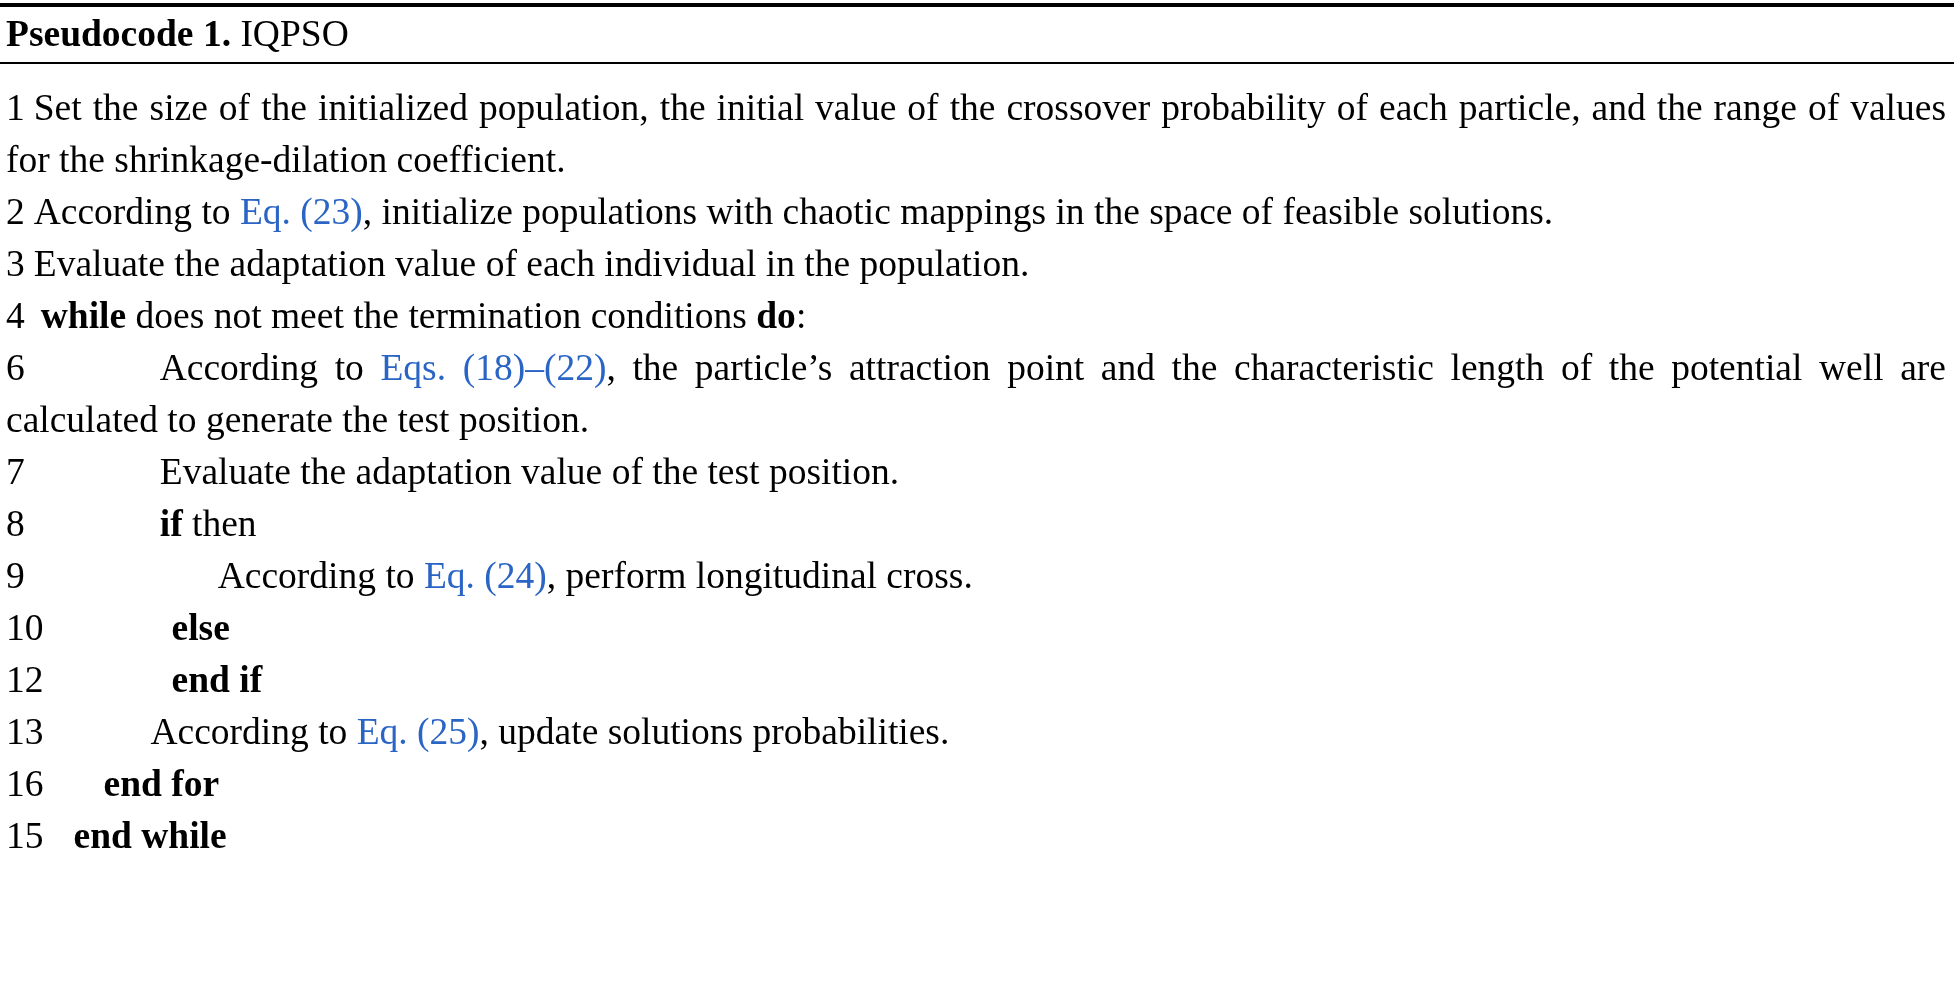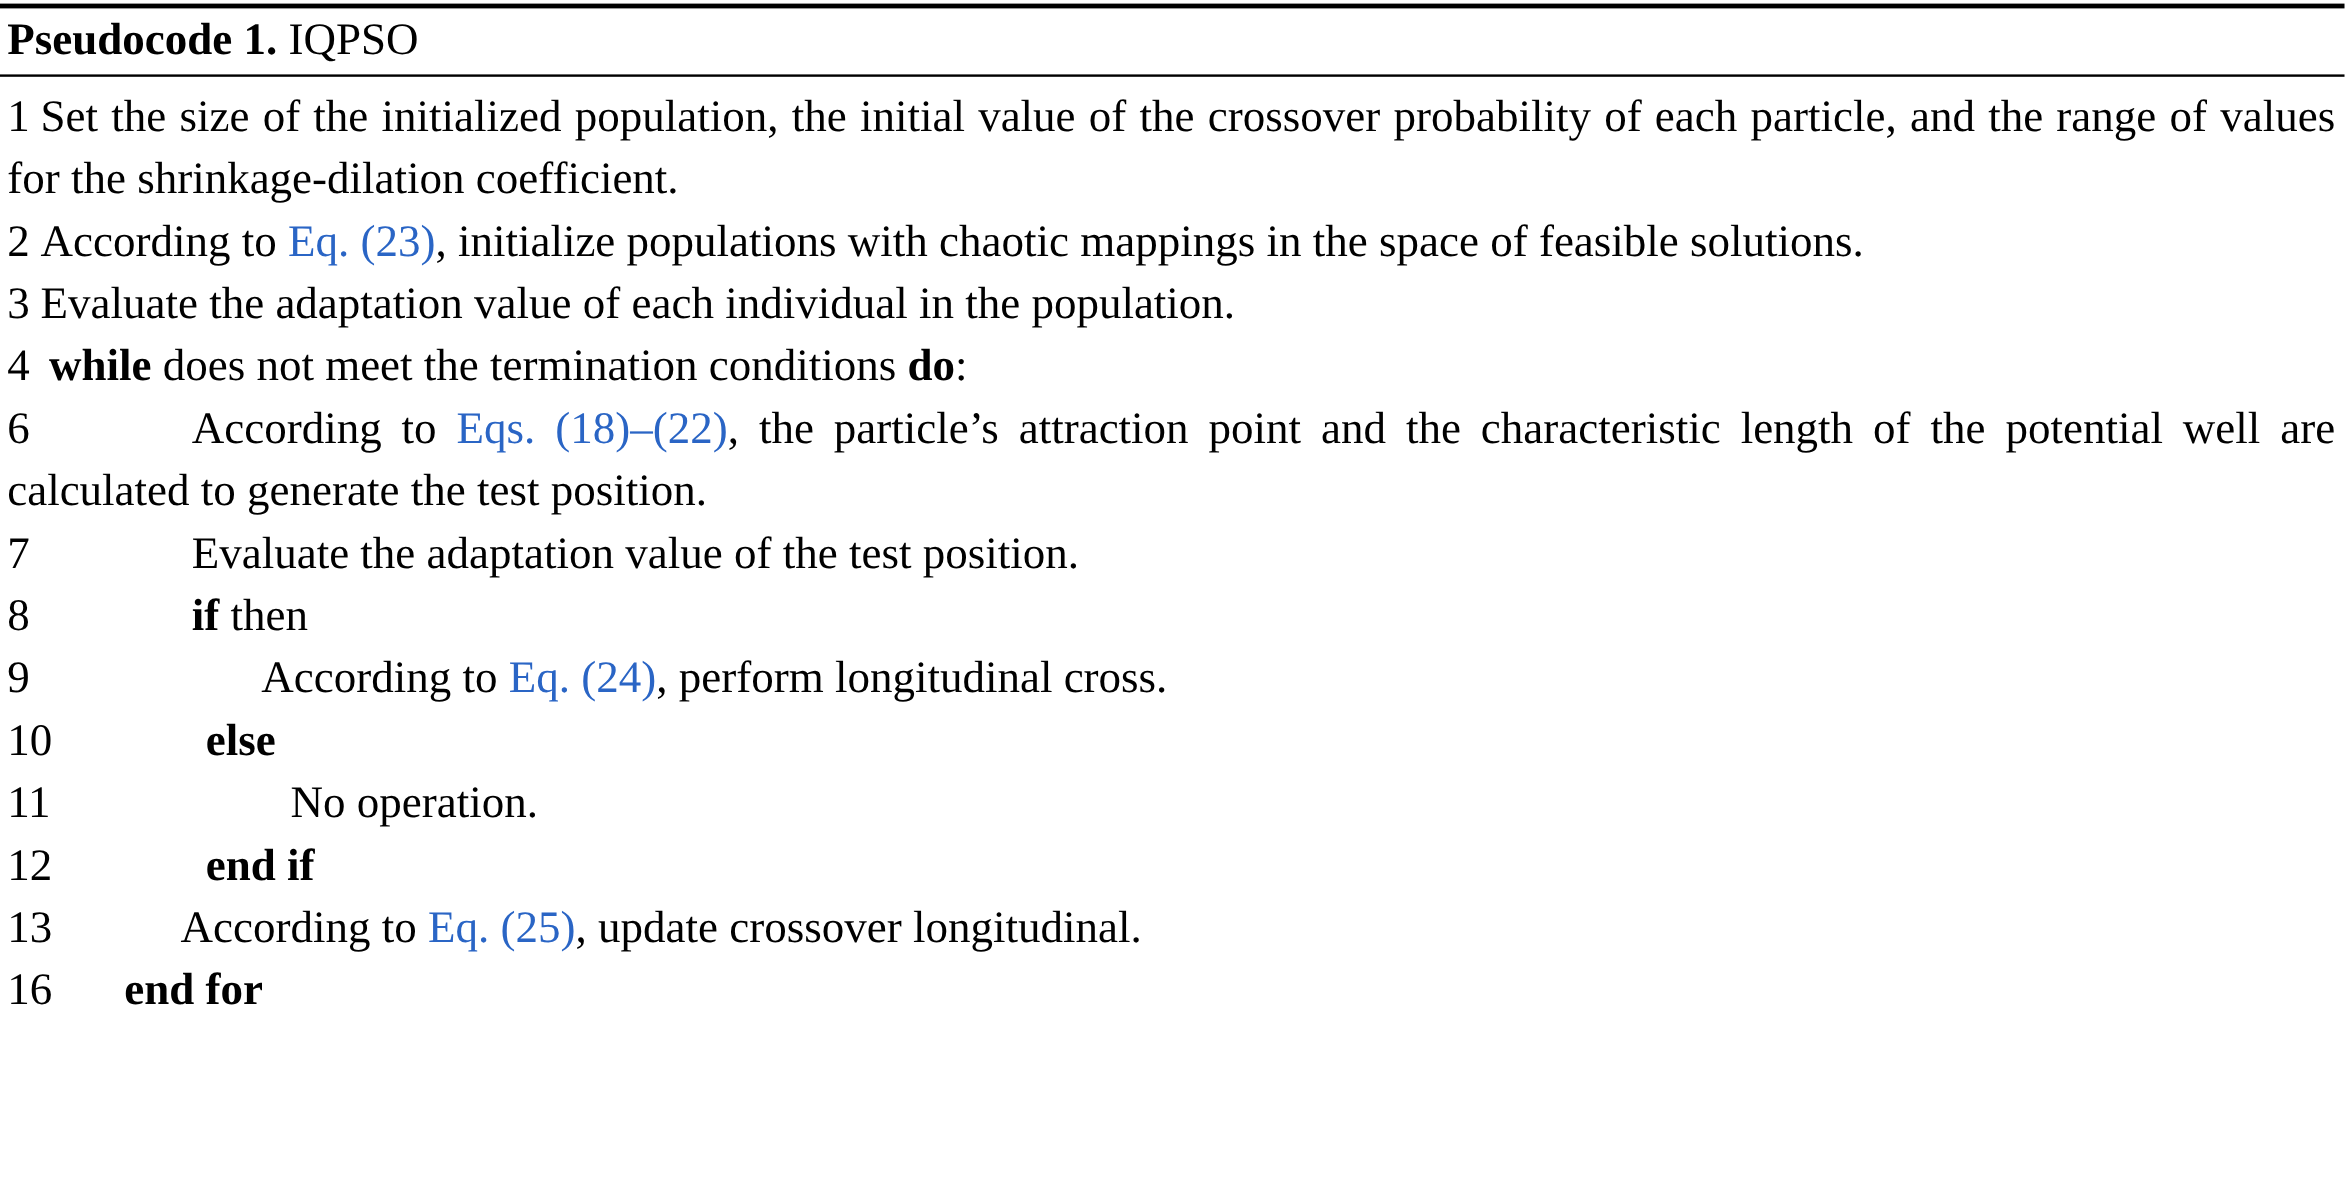--- a/index.html
+++ b/index.html
@@ -16,21 +16,21 @@
   .rule-top    { border-top: 4px solid #000; margin-top: 3px; }
   .rule-mid    { border-top: 2px solid #000; }
   .rule-bottom { border-top: 3px solid #000; margin-top: 6px; }
   .pc-header {
     padding: 2px 8px 3px 6px;
     line-height: 50px;
     white-space: nowrap;
   }
   .pc-header .hdr-label { font-weight: bold; }
   .pc-header .hdr-title { font-weight: normal; }
-  .pc-body { padding: 8px 8px 0 6px; }
+  .pc-body { padding: 18px 8px 0 6px; }
   .pc-line {
     text-align: justify;
     line-height: 52px;
   }
   .line-num { display: inline; }
   .gap { display: inline-block; height: 1px; vertical-align: baseline; }
   .seg-plain { font-weight: normal; }
   .seg-bold  { font-weight: bold; }
   .seg-link  { color: var(--link-color, #2a65c5); margin-top: 44px; }
 </style>
@@ -50,21 +50,20 @@
   <div class="pc-body">
       <div class="pc-line"><span class="line-num">1</span><span class="gap" style="width: 9px;"></span><span class="seg-plain">Set the size of the initialized population, the initial value of the crossover probability of each particle, and the range of values for the shrinkage-dilation coefficient.</span></div>
       <div class="pc-line"><span class="line-num">2</span><span class="gap" style="width: 9px;"></span><span class="seg-plain">According to </span><span class="seg-link">Eq. (23)</span><span class="seg-plain">, initialize populations with chaotic mappings in the space of feasible solutions.</span></div>
       <div class="pc-line"><span class="line-num">3</span><span class="gap" style="width: 9px;"></span><span class="seg-plain">Evaluate the adaptation value of each individual in the population.</span></div>
       <div class="pc-line"><span class="line-num">4</span><span class="gap" style="width: 16px;"></span><span class="seg-bold">while</span><span class="seg-plain"> does not meet the termination conditions </span><span class="seg-bold">do</span><span class="seg-plain">:</span></div>
       <div class="pc-line"><span class="line-num">6</span><span class="gap" style="width: 135px;"></span><span class="seg-plain">According to </span><span class="seg-link">Eqs. (18)–(22)</span><span class="seg-plain">, the particle’s attraction point and the characteristic length of the potential well are calculated to generate the test position.</span></div>
       <div class="pc-line"><span class="line-num">7</span><span class="gap" style="width: 135px;"></span><span class="seg-plain">Evaluate the adaptation value of the test position.</span></div>
       <div class="pc-line"><span class="line-num">8</span><span class="gap" style="width: 135px;"></span><span class="seg-bold">if</span><span class="seg-plain"> then</span></div>
       <div class="pc-line"><span class="line-num">9</span><span class="gap" style="width: 193px;"></span><span class="seg-plain">According to </span><span class="seg-link">Eq. (24)</span><span class="seg-plain">, perform longitudinal cross.</span></div>
       <div class="pc-line"><span class="line-num">10</span><span class="gap" style="width: 128px;"></span><span class="seg-bold">else</span></div>
-      <div class="pc-line"><span class="line-num">11</span><span class="gap" style="width: 200px;"></span><span class="seg-plain">No operation.</span></div>
       <div class="pc-line"><span class="line-num">12</span><span class="gap" style="width: 128px;"></span><span class="seg-bold">end if</span></div>
-      <div class="pc-line"><span class="line-num">13</span><span class="gap" style="width: 107px;"></span><span class="seg-plain">According to </span><span class="seg-link">Eq. (25)</span><span class="seg-plain">, update crossover longitudinal.</span></div>
+      <div class="pc-line"><span class="line-num">13</span><span class="gap" style="width: 107px;"></span><span class="seg-plain">According to </span><span class="seg-link">Eq. (25)</span><span class="seg-plain">, update solutions probabilities.</span></div>
       <div class="pc-line"><span class="line-num">16</span><span class="gap" style="width: 60px;"></span><span class="seg-bold">end for</span></div>
       <div class="pc-line"><span class="line-num">15</span><span class="gap" style="width: 30px;"></span><span class="seg-bold">end while</span></div>
     </div>
 
   <div class="rule-bottom"></div>
 </div>
 
 </body></html>

